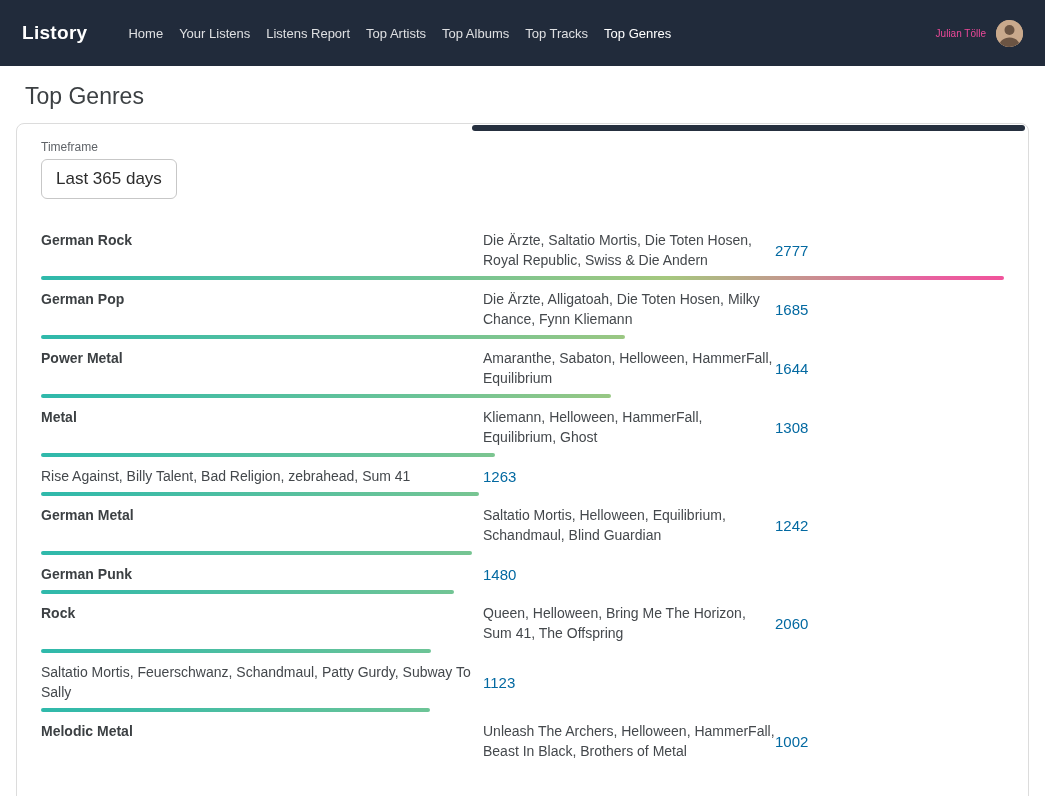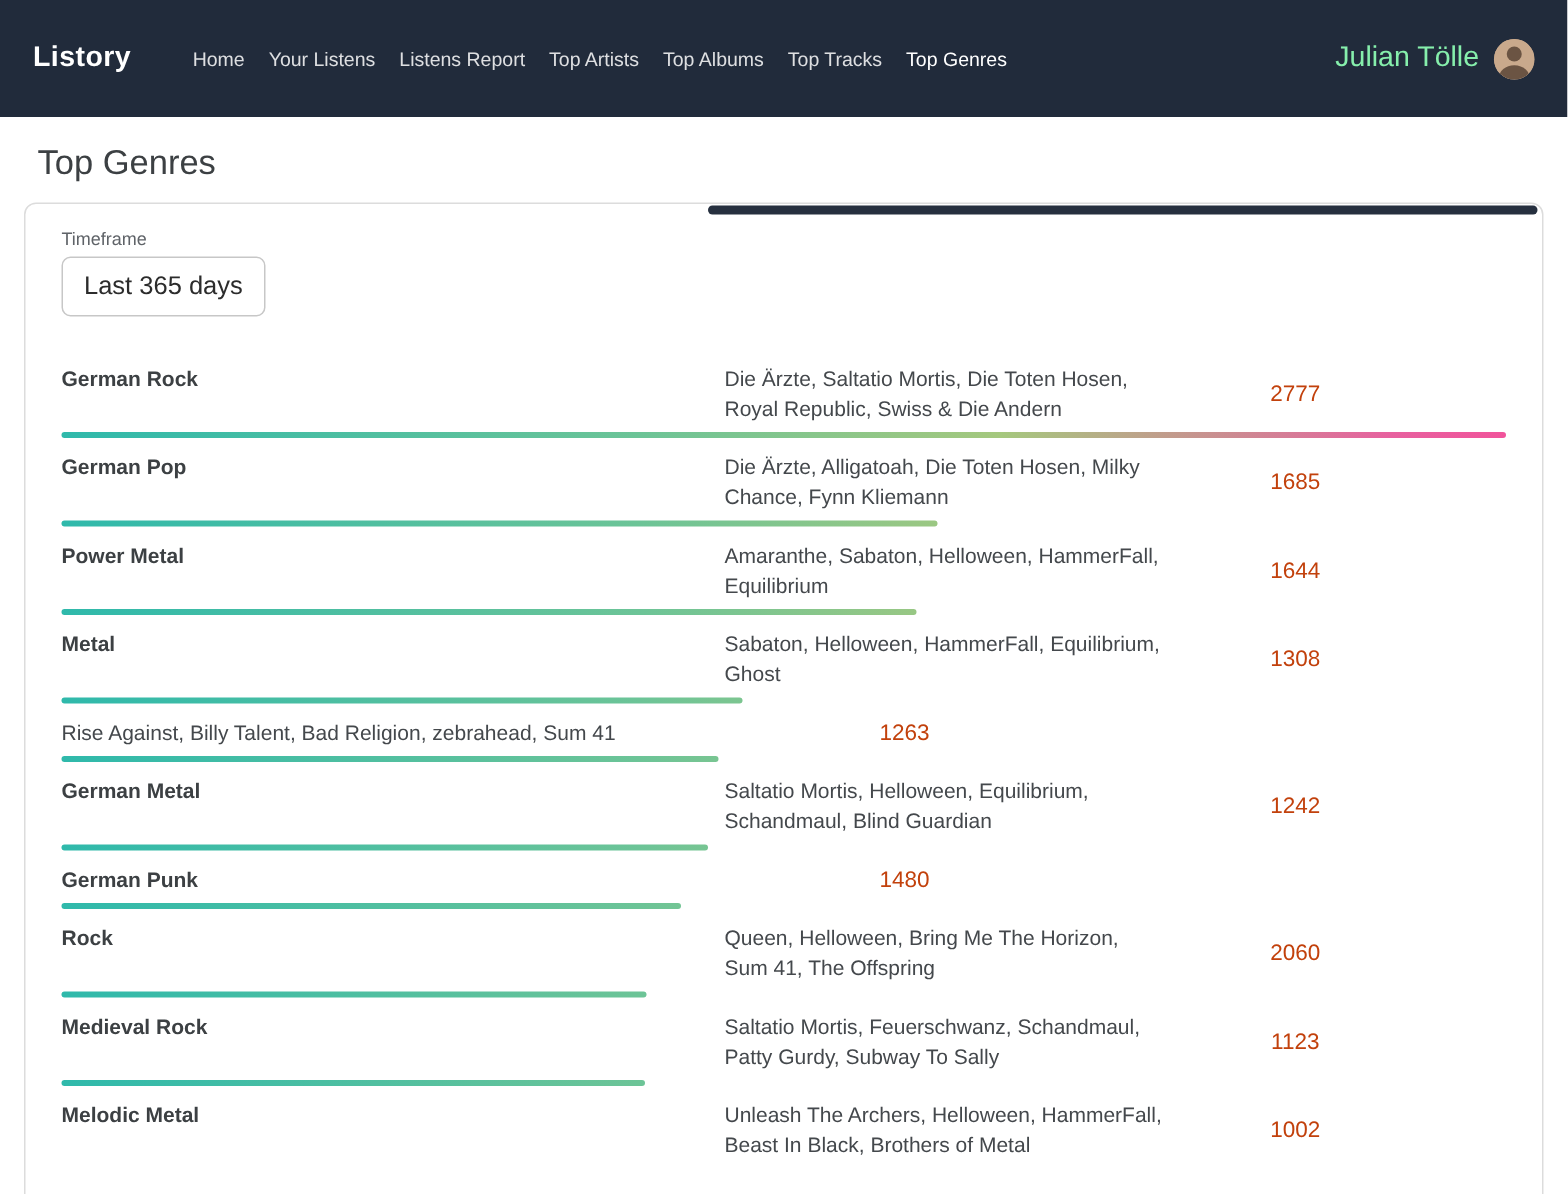--- a/index.html
+++ b/index.html
@@ -5,21 +5,21 @@
   * { box-sizing: border-box; margin: 0; padding: 0; }
   html, body { width: 1045px; height: 796px; overflow: hidden; }
   body {
     font-family: "Liberation Sans", sans-serif;
     background: #ffffff;
     color: #3c4043;
   }
 
   
   .topbar {
-    height: 78px;
+    height: 66px;
     background: #212b3b;
     display: flex;
     align-items: center;
     padding: 0 22px;
     color: #ffffff;
   }
   .brand {
     font-size: 19px;
     font-weight: 700;
     letter-spacing: 0.3px;
@@ -37,21 +37,21 @@
     cursor: pointer;
   }
   nav.links a.active { color: #ffffff; }
   .topbar .spacer { flex: 1; }
   .user {
     display: flex;
     align-items: center;
     gap: 10px;
     cursor: pointer;
   }
-  .user .name { font-size: 19px; color: #86efac; white-space: nowrap; }
+  .user .name { font-size: 10px; color: #ec4899; white-space: nowrap; }
   .avatar {
     width: 27px; height: 27px;
     border-radius: 50%;
     overflow: hidden;
     background: #c9a98c;
     display: inline-flex;
     align-items: center;
     justify-content: center;
     flex: 0 0 auto;
   }
@@ -117,22 +117,22 @@
     color: #3c4043;
     line-height: 20px;
   }
   .genre-artists {
     font-size: 14px;
     color: #44484c;
     line-height: 20px;
   }
   .genre-count {
     font-size: 15px;
-    color: #c2410c;
-    text-align: center;
+    color: #0369a1;
+    text-align: left;
     padding-right: 52px;
     align-self: center;
   }
   .bar-track {
     margin-top: 6px;
     height: 4px;
     width: 100%;
   }
   .bar-fill {
     height: 4px;
@@ -205,21 +205,21 @@
             <div class="genre-artists">Amaranthe, Sabaton, Helloween, HammerFall, Equilibrium</div>
             <div class="genre-count">1644</div>
           </div>
           <div class="bar-track">
             <div class="bar-fill" style="width: 59.2006%; background-image: linear-gradient(90deg, rgb(47, 185, 171) 0%, rgb(108, 196, 151) 40%, rgb(165, 200, 126) 65%, rgb(231, 97, 159) 92%, rgb(241, 83, 155) 100%); background-size: 168.917% 100%;"></div>
           </div>
         </div>
         <div class="genre-row">
           <div class="row-grid">
             <div class="genre-name">Metal</div>
-            <div class="genre-artists">Sabaton, Helloween, HammerFall, Equilibrium, Ghost</div>
+            <div class="genre-artists">Kliemann, Helloween, HammerFall, Equilibrium, Ghost</div>
             <div class="genre-count">1308</div>
           </div>
           <div class="bar-track">
             <div class="bar-fill" style="width: 47.1012%; background-image: linear-gradient(90deg, rgb(47, 185, 171) 0%, rgb(108, 196, 151) 40%, rgb(165, 200, 126) 65%, rgb(231, 97, 159) 92%, rgb(241, 83, 155) 100%); background-size: 212.309% 100%;"></div>
           </div>
         </div>
         <div class="genre-row">
           <div class="row-grid">
             <div class="genre-artists">Rise Against, Billy Talent, Bad Religion, zebrahead, Sum 41</div>
             <div class="genre-count">1263</div>
@@ -252,21 +252,20 @@
             <div class="genre-name">Rock</div>
             <div class="genre-artists">Queen, Helloween, Bring Me The Horizon, Sum 41, The Offspring</div>
             <div class="genre-count">2060</div>
           </div>
           <div class="bar-track">
             <div class="bar-fill" style="width: 40.5113%; background-image: linear-gradient(90deg, rgb(47, 185, 171) 0%, rgb(108, 196, 151) 40%, rgb(165, 200, 126) 65%, rgb(231, 97, 159) 92%, rgb(241, 83, 155) 100%); background-size: 246.844% 100%;"></div>
           </div>
         </div>
         <div class="genre-row">
           <div class="row-grid">
-            <div class="genre-name">Medieval Rock</div>
             <div class="genre-artists">Saltatio Mortis, Feuerschwanz, Schandmaul, Patty Gurdy, Subway To Sally</div>
             <div class="genre-count">1123</div>
           </div>
           <div class="bar-track">
             <div class="bar-fill" style="width: 40.4393%; background-image: linear-gradient(90deg, rgb(47, 185, 171) 0%, rgb(108, 196, 151) 40%, rgb(165, 200, 126) 65%, rgb(231, 97, 159) 92%, rgb(241, 83, 155) 100%); background-size: 247.284% 100%;"></div>
           </div>
         </div>
         <div class="genre-row">
           <div class="row-grid">
             <div class="genre-name">Melodic Metal</div>

